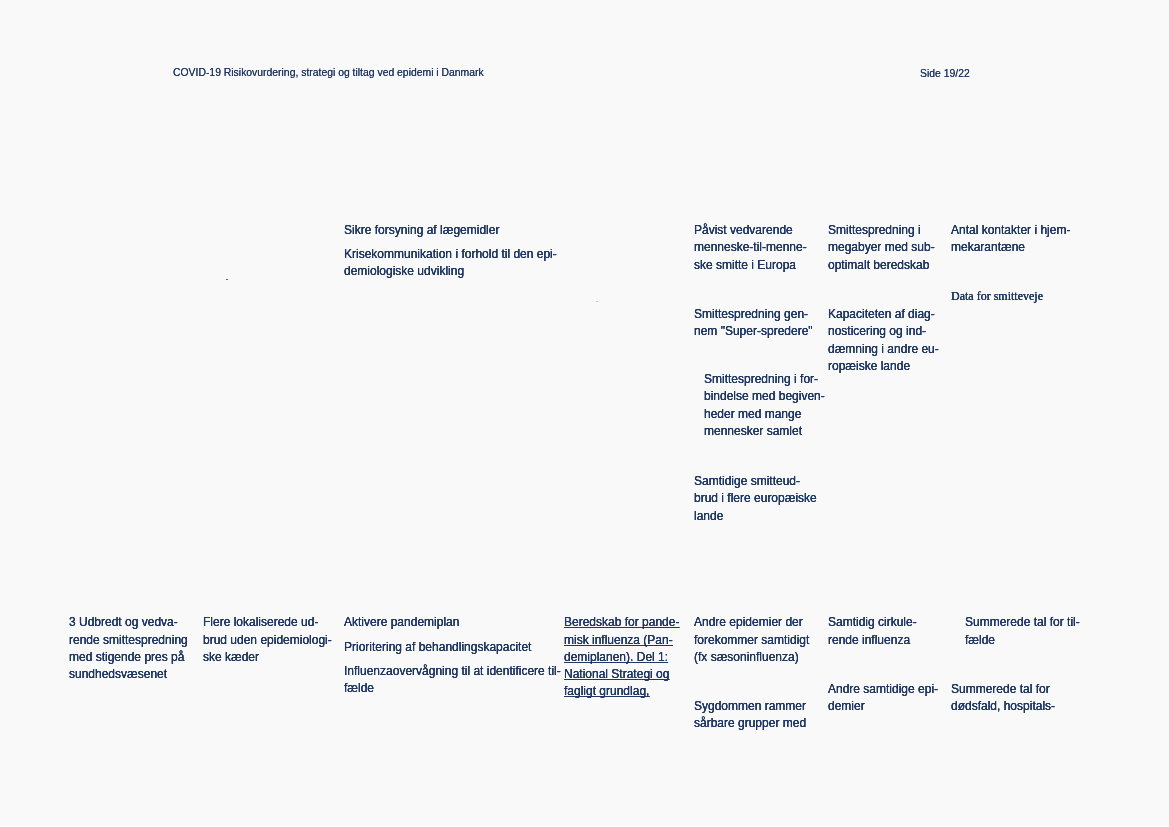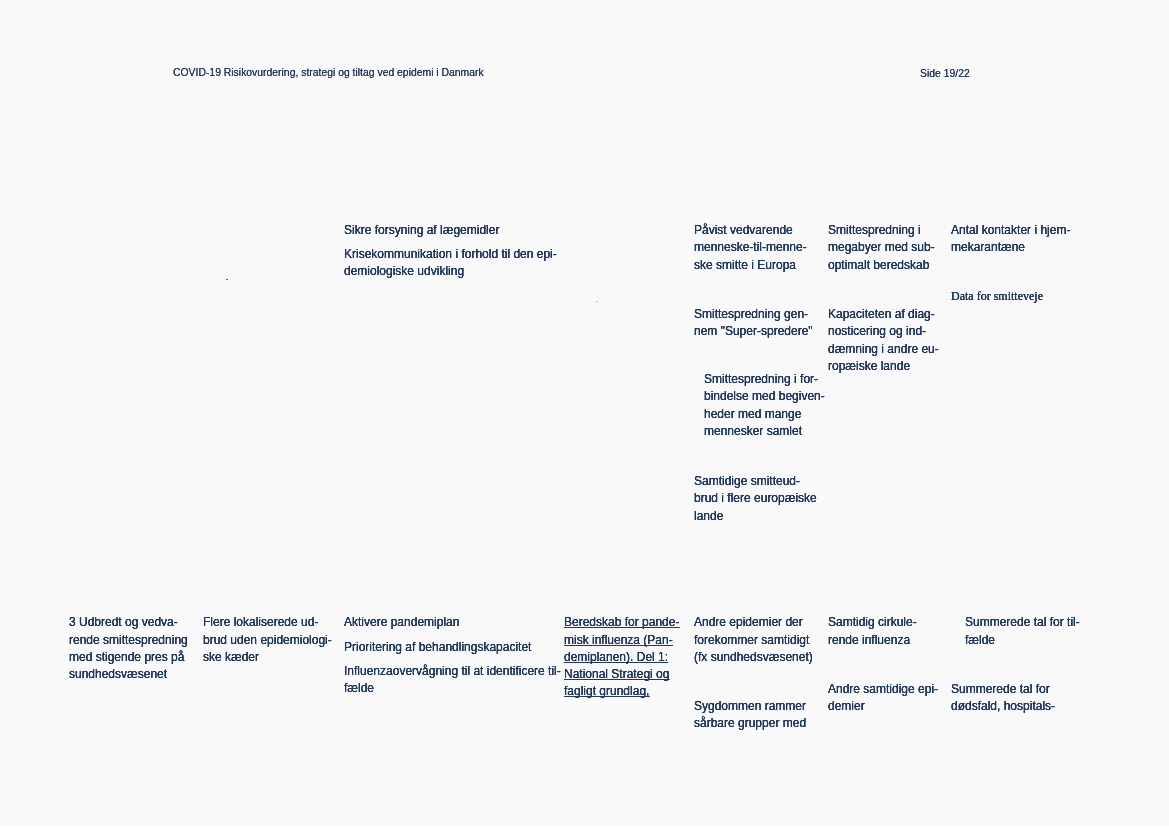--- a/index.html
+++ b/index.html
@@ -142,21 +142,21 @@
             <span class="ln">misk influenza (Pan-</span>
             <span class="ln">demiplanen). Del 1:</span>
             <span class="ln">National Strategi og</span>
             <span class="ln">fagligt grundlag,</span>
           </div>
         </div>
         <div>
           <div class="para" style="left: 694px; top: 607.3px;">
             <span class="ln">Andre epidemier der</span>
             <span class="ln">forekommer samtidigt</span>
-            <span class="ln">(fx sundhedsvæsenet)</span>
+            <span class="ln">(fx sæsoninfluenza)</span>
           </div>
           <div class="para" style="left: 694px; top: 690.9px;">
             <span class="ln">Sygdommen rammer</span>
             <span class="ln">sårbare grupper med</span>
           </div>
         </div>
         <div>
           <div class="para" style="left: 828px; top: 607.3px;">
             <span class="ln">Samtidig cirkule-</span>
             <span class="ln">rende influenza</span>

